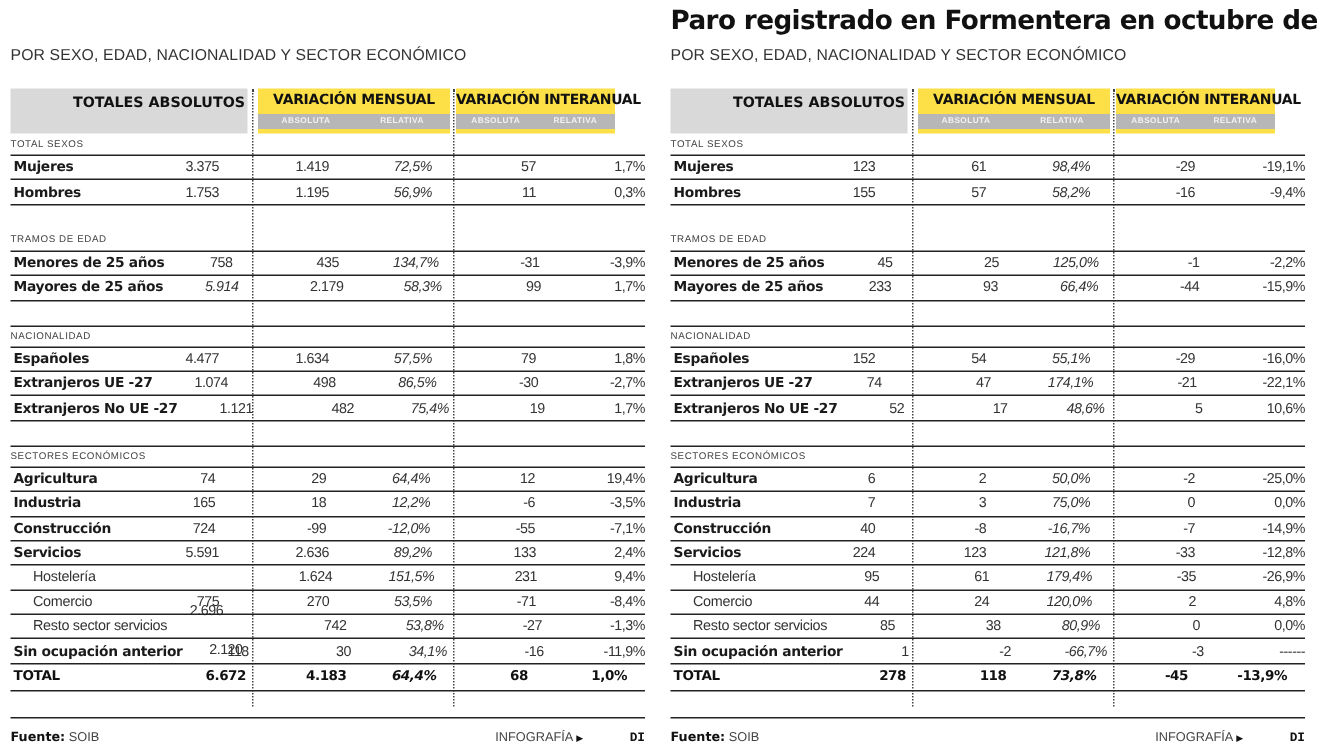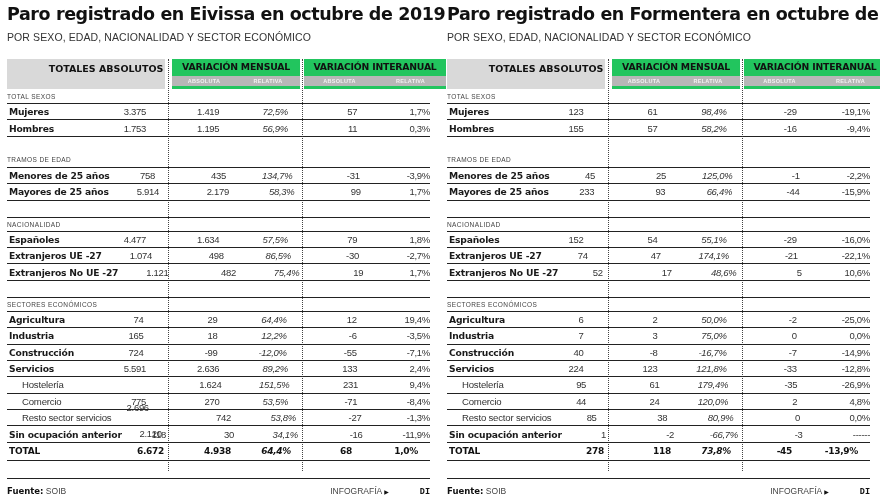--- a/index.html
+++ b/index.html
@@ -8,23 +8,23 @@
 
     .panel { position: absolute; top: 0; width: 430px; height: 495px; }
     .panel.left { left: 7px; }
     .panel.right { left: 447px; }
 
     .title { position: absolute; top: 4px; left: 0; font-family: "DejaVu Sans", sans-serif; font-weight: bold; font-size: 17.5px; letter-spacing: -0.4px; color: #111; white-space: nowrap; }
     .subtitle { position: absolute; top: 31px; left: 0; font-size: 10.5px; color: #333; letter-spacing: 0.1px; white-space: nowrap; }
 
     
     .hdr-tot { position: absolute; top: 59px; left: 0; width: 158px; height: 30px; background: #d9d9d9; text-align: center; font-family: "DejaVu Sans", sans-serif; font-weight: bold; font-size: 9.5px; line-height: 11px; padding-top: 4px; padding-left: 40px; color: #111; }
-    .hdr-grp { position: absolute; top: 59px; height: 30px; background: #22c55e; }
+    .hdr-grp { position: absolute; top: 59px; height: 30px; background: #fde047; }
     .hdr-grp.m { left: 165px; width: 128px; }
-    .hdr-grp.i { left: 297px; width: 142px; }
+    .hdr-grp.i { left: 297px; width: 106px; }
     .hdr-grp .gt { display: block; text-align: center; font-family: "DejaVu Sans", sans-serif; font-weight: bold; font-size: 9.3px; line-height: 16px; color: #111; white-space: nowrap; letter-spacing: -0.2px; }
     .hdr-grp .subs { position: absolute; left: 0; right: 0; top: 17px; height: 10px; background: #b7b7b7; display: flex; }
     .hdr-grp .subs span { flex: 1; text-align: center; font-size: 5.5px; font-weight: bold; color: #f2f2f2; line-height: 10px; letter-spacing: 0.3px; }
 
     
     .vsep { position: absolute; top: 59px; height: 412px; border-left: 1.5px dotted #444; }
     .vsep.a { left: 161px; }
     .vsep.b { left: 295px; }
 
     
@@ -50,21 +50,20 @@
     .source { position: absolute; top: 486px; left: 0; font-size: 8.5px; color: #444; white-space: nowrap; }
     .source b { font-family: "DejaVu Sans", sans-serif; color: #111; }
     .credit { position: absolute; top: 486px; right: 7px; font-size: 8.5px; color: #444; white-space: nowrap; }
     .credit .tri { font-size: 6px; color: #111; margin: 0 2px; }
     .credit b { font-family: Liberation Mono, monospace; color: #111; padding-left: 29px; }
   </style>
 </head>
 <body>
 
 <div class="panel left">
-  <div class="title">Paro registrado en Eivissa en octubre de 2019</div>
   <div class="subtitle">POR SEXO, EDAD, NACIONALIDAD Y SECTOR ECONÓMICO</div>
 
   <div class="hdr-tot">TOTALES ABSOLUTOS</div>
   <div class="hdr-grp m">
     <span class="gt">VARIACIÓN MENSUAL</span>
     <div class="subs">
       <span>ABSOLUTA</span>
       <span>RELATIVA</span>
     </div>
   </div>
@@ -106,21 +105,21 @@
     <div class="row data after-section">
         <span class="lbl">Menores de 25 años</span>
         <span class="c tot" style="width: 27px;">758</span>
         <span class="c ma">435</span>
         <span class="c mr">134,7%</span>
         <span class="c ia">-31</span>
         <span class="c ir">-3,9%</span>
       </div>
     <div class="row data">
         <span class="lbl">Mayores de 25 años</span>
-        <span class="c tot" style="width: 27px;">5.914</span>
+        <span class="c tot" style="width: 27px; font-style: italic;">5.914</span>
         <span class="c ma">2.179</span>
         <span class="c mr">58,3%</span>
         <span class="c ia">99</span>
         <span class="c ir">1,7%</span>
       </div>
     <div class="row spacer data"></div>
     <div class="row section">
         <span>NACIONALIDAD</span>
       </div>
     <div class="row data after-section">
@@ -211,21 +210,21 @@
         <span class="lbl">Sin ocupación anterior</span>
         <span class="c tot" style="width: 27px;">118</span>
         <span class="c ma">30</span>
         <span class="c mr">34,1%</span>
         <span class="c ia">-16</span>
         <span class="c ir">-11,9%</span>
       </div>
     <div class="row total">
         <span class="lbl">TOTAL</span>
         <span class="c tot" style="width: 27px;">6.672</span>
-        <span class="c ma">4.938</span>
+        <span class="c ma">4.183</span>
         <span class="c mr">64,4%</span>
         <span class="c ia">68</span>
         <span class="c ir">1,0%</span>
       </div>
   </div>
 
   <div class="foot-line"></div>
   <div class="source"><b>Fuente:</b> <span>SOIB</span></div>
   <div class="credit"><span>INFOGRAFÍA</span><span class="tri">▶</span><b>DI</b></div>
 </div>

